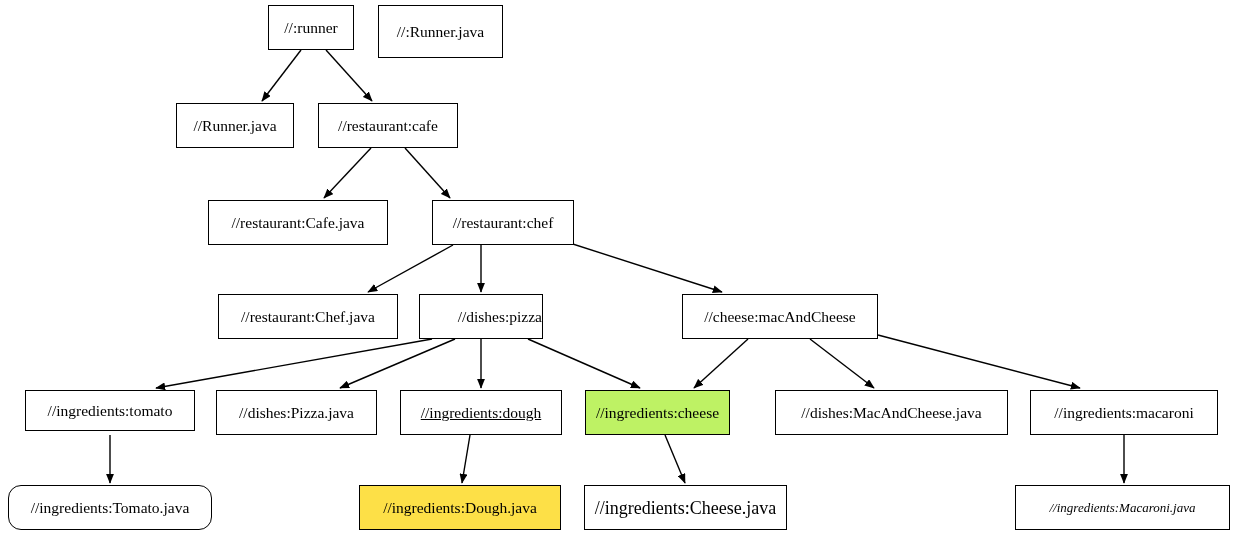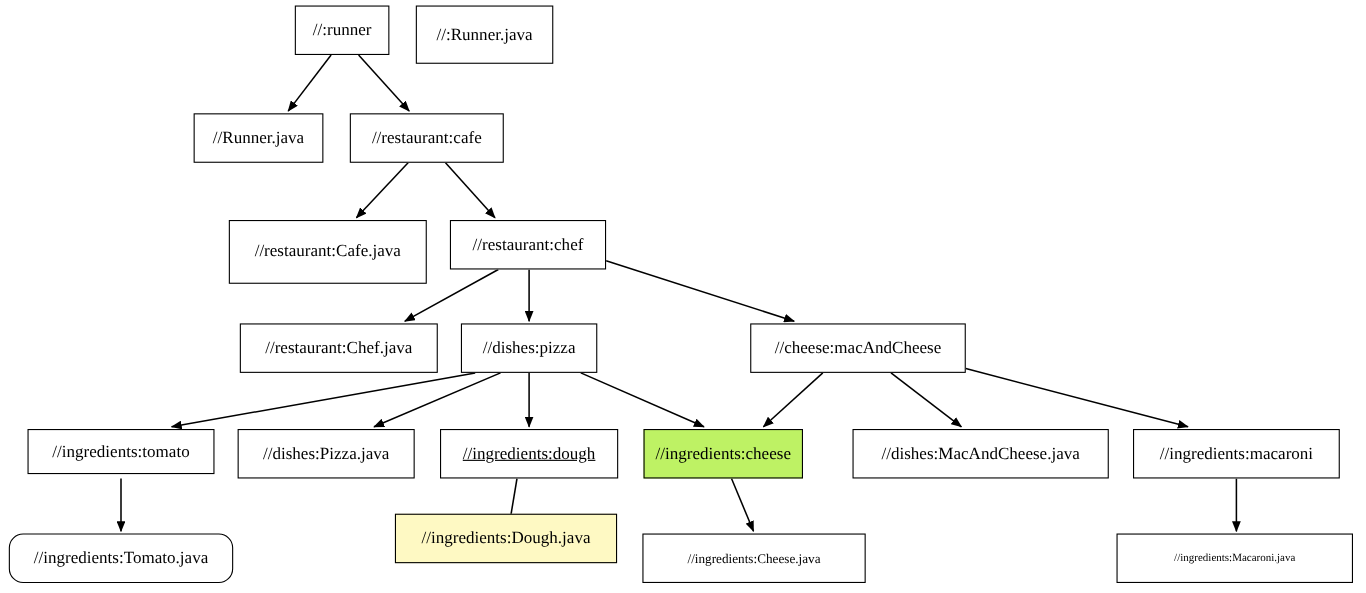--- a/index.html
+++ b/index.html
@@ -81,30 +81,30 @@
       </div>
       <div class="graph-node" style="left: 378px; top: 5px; width: 125px; height: 53px; border-color: rgb(0, 0, 0); background: rgb(255, 255, 255);">
         <span class="node-label" style="font-size: 15.5px;">//:Runner.java</span>
       </div>
       <div class="graph-node" style="left: 176px; top: 103px; width: 118px; height: 45px; border-color: rgb(0, 0, 0); background: rgb(255, 255, 255);">
         <span class="node-label" style="font-size: 15.5px;">//Runner.java</span>
       </div>
       <div class="graph-node" style="left: 318px; top: 103px; width: 140px; height: 45px; border-color: rgb(0, 0, 0); background: rgb(255, 255, 255);">
         <span class="node-label" style="font-size: 15.5px;">//restaurant:cafe</span>
       </div>
-      <div class="graph-node" style="left: 208px; top: 200px; width: 180px; height: 58px; border-color: rgb(0, 0, 0); background: rgb(255, 255, 255);">
+      <div class="graph-node" style="left: 208px; top: 200px; width: 180px; height: 45px; border-color: rgb(0, 0, 0); background: rgb(255, 255, 255);">
         <span class="node-label" style="font-size: 15.5px;">//restaurant:Cafe.java</span>
       </div>
-      <div class="graph-node" style="left: 409px; top: 200px; width: 142px; height: 45px; border-color: rgb(0, 0, 0); background: rgb(255, 255, 255);">
+      <div class="graph-node" style="left: 432px; top: 200px; width: 142px; height: 45px; border-color: rgb(0, 0, 0); background: rgb(255, 255, 255);">
         <span class="node-label" style="font-size: 15.5px;">//restaurant:chef</span>
       </div>
       <div class="graph-node" style="left: 218px; top: 294px; width: 180px; height: 45px; border-color: rgb(0, 0, 0); background: rgb(255, 255, 255);">
         <span class="node-label" style="font-size: 15.5px;">//restaurant:Chef.java</span>
       </div>
-      <div class="graph-node" style="left: 419px; top: 294px; width: 124px; height: 45px; border-color: rgb(0, 0, 0); background: rgb(255, 255, 255);">
+      <div class="graph-node" style="left: 419px; top: 294px; width: 124px; height: 45px; border-color: rgb(0, 0, 0); background: rgb(255, 255, 255); justify-content: flex-end;">
         <span class="node-label" style="font-size: 15.5px;">//dishes:pizza</span>
       </div>
       <div class="graph-node" style="left: 682px; top: 294px; width: 196px; height: 45px; border-color: rgb(0, 0, 0); background: rgb(255, 255, 255);">
         <span class="node-label" style="font-size: 15.5px;">//cheese:macAndCheese</span>
       </div>
       <div class="graph-node" style="left: 25px; top: 390px; width: 170px; height: 41px; border-color: rgb(0, 0, 0); background: rgb(255, 255, 255);">
         <span class="node-label" style="font-size: 15.5px;">//ingredients:tomato</span>
       </div>
       <div class="graph-node" style="left: 216px; top: 390px; width: 161px; height: 45px; border-color: rgb(0, 0, 0); background: rgb(255, 255, 255);">
         <span class="node-label" style="font-size: 15.5px;">//dishes:Pizza.java</span>
@@ -117,23 +117,23 @@
       </div>
       <div class="graph-node" style="left: 775px; top: 390px; width: 233px; height: 45px; border-color: rgb(0, 0, 0); background: rgb(255, 255, 255);">
         <span class="node-label" style="font-size: 15.5px;">//dishes:MacAndCheese.java</span>
       </div>
       <div class="graph-node" style="left: 1030px; top: 390px; width: 188px; height: 45px; border-color: rgb(0, 0, 0); background: rgb(255, 255, 255);">
         <span class="node-label" style="font-size: 15.5px;">//ingredients:macaroni</span>
       </div>
       <div class="graph-node" style="left: 8px; top: 485px; width: 204px; height: 45px; border-color: rgb(0, 0, 0); background: rgb(255, 255, 255); border-radius: 13px;">
         <span class="node-label" style="font-size: 15.5px;">//ingredients:Tomato.java</span>
       </div>
-      <div class="graph-node" style="left: 359px; top: 467px; width: 202px; height: 45px; border-color: rgb(0, 0, 0); background: #fef9c3;">
+      <div class="graph-node" style="left: 359px; top: 485px; width: 202px; height: 45px; border-color: rgb(0, 0, 0); background: #fde047;">
         <span class="node-label" style="font-size: 15.5px;">//ingredients:Dough.java</span>
       </div>
       <div class="graph-node" style="left: 584px; top: 485px; width: 203px; height: 45px; border-color: rgb(0, 0, 0); background: rgb(255, 255, 255);">
-        <span class="node-label" style="font-size: 12px;">//ingredients:Cheese.java</span>
+        <span class="node-label" style="font-size: 18px;">//ingredients:Cheese.java</span>
       </div>
       <div class="graph-node" style="left: 1015px; top: 485px; width: 215px; height: 45px; border-color: rgb(0, 0, 0); background: rgb(255, 255, 255);">
-        <span class="node-label" style="font-size: 10px;">//ingredients:Macaroni.java</span>
+        <span class="node-label" style="font-size: 13px; font-style: italic;">//ingredients:Macaroni.java</span>
       </div>
     </div>
 </div>
 
 </body></html>

